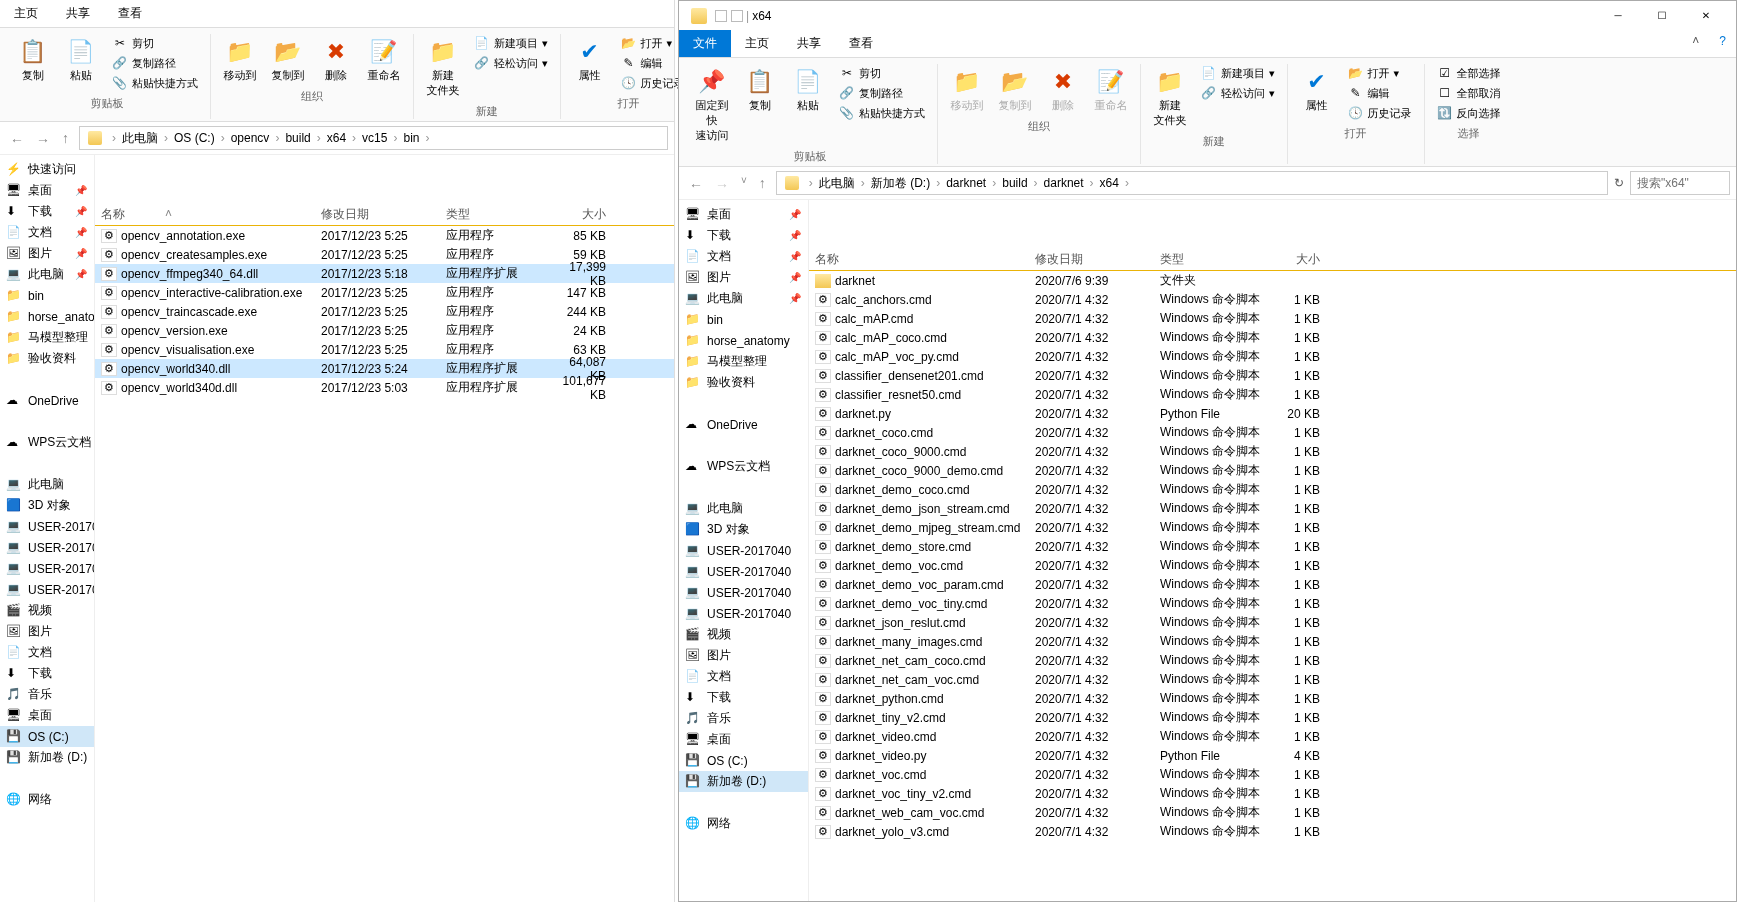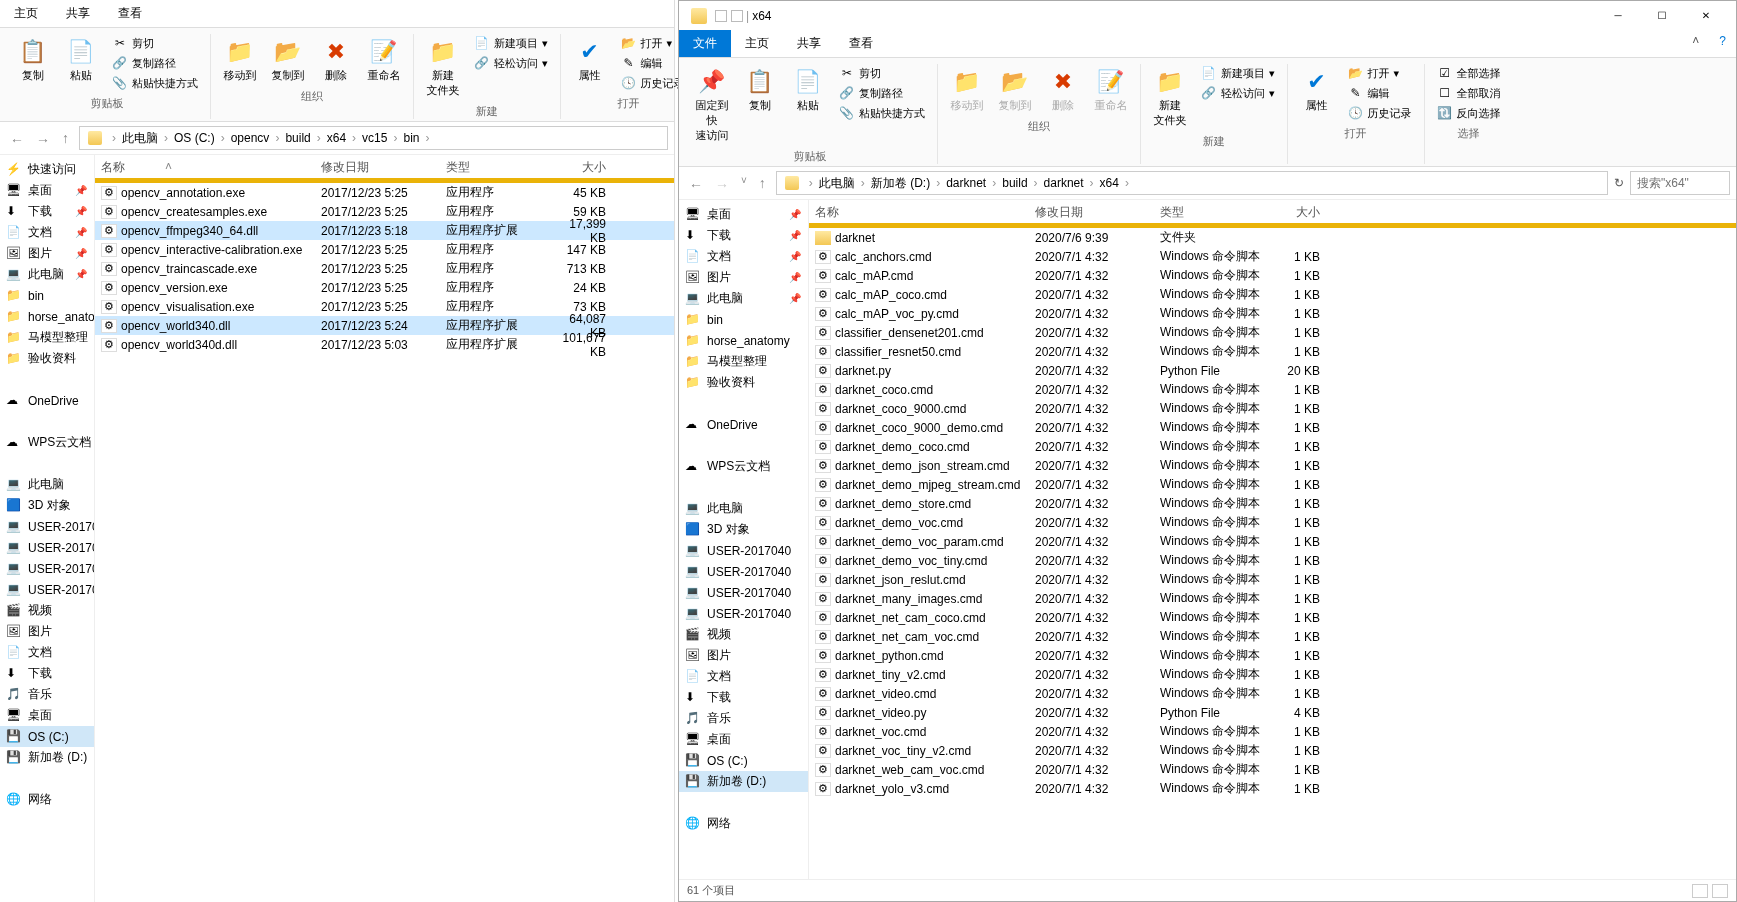--- a/index.html
+++ b/index.html
@@ -35,21 +35,21 @@
 .breadcrumb span.sep { color: #999; padding: 0 4px; }
 .search-box { width: 100px; border: 1px solid #ccc; height: 24px; padding: 0 6px; font-size: 12px; color: #888; }
 .content { flex: 1; display: flex; overflow: hidden; }
 .sidebar { width: 95px; overflow-y: auto; border-right: 1px solid #eee; padding-top: 4px; }
 .sidebar-r { width: 130px; }
 .side-item { display: flex; align-items: center; padding: 2px 6px; font-size: 12px; height: 21px; gap: 6px; white-space: nowrap; overflow: hidden; }
 .side-item.selected { background: #d0e7f8; }
 .side-item .sicon { width: 16px; height: 16px; font-size: 12px; flex-shrink:0; }
 .pin { color: #666; margin-left: auto; font-size: 10px; }
 .filepane { flex: 1; display: flex; flex-direction: column; overflow: hidden; }
-.col-headers { display: flex; padding: 4px 6px 2px; color: #555; border-bottom: 5px solid #eab308; }
+.col-headers { display: flex; padding: 4px 6px 2px; color: #555; border-bottom: 1px solid #eab308; margin-top: 47px; }
 .col-name { flex: 0 0 220px; }
 .col-name-r { flex: 0 0 220px; }
 .col-date { flex: 0 0 125px; }
 .col-type { flex: 0 0 105px; }
 .col-size { flex: 0 0 55px; text-align: right; }
 .sort-arrow { color: #888; margin-left: 40px; }
 .files { overflow-y: auto; flex: 1; }
 .file-row { display: flex; padding: 1px 6px; height: 19px; align-items: center; font-size: 12px; }
 .file-row.selected { background: #cce8ff; }
 .file-row .ficon { width: 16px; height: 14px; font-size: 11px; margin-right: 4px; background:#fff; border:1px solid #ddd; display:flex; align-items:center; justify-content:center; flex-shrink:0; }
@@ -335,21 +335,21 @@
         <div class="col-size">大小</div>
       </div>
       <div class="files" id="files-left">
           <div class="file-row">
             <div class="col-name" style="display: flex; align-items: center;">
               <span class="ficon">⚙</span>
               <span>opencv_annotation.exe</span>
             </div>
             <div class="col-date">2017/12/23 5:25</div>
             <div class="col-type">应用程序</div>
-            <div class="col-size">45 KB</div>
+            <div class="col-size">85 KB</div>
           </div>
           <div class="file-row">
             <div class="col-name" style="display: flex; align-items: center;">
               <span class="ficon">⚙</span>
               <span>opencv_createsamples.exe</span>
             </div>
             <div class="col-date">2017/12/23 5:25</div>
             <div class="col-type">应用程序</div>
             <div class="col-size">59 KB</div>
           </div>
@@ -371,39 +371,39 @@
             <div class="col-type">应用程序</div>
             <div class="col-size">147 KB</div>
           </div>
           <div class="file-row">
             <div class="col-name" style="display: flex; align-items: center;">
               <span class="ficon">⚙</span>
               <span>opencv_traincascade.exe</span>
             </div>
             <div class="col-date">2017/12/23 5:25</div>
             <div class="col-type">应用程序</div>
-            <div class="col-size">713 KB</div>
+            <div class="col-size">244 KB</div>
           </div>
           <div class="file-row">
             <div class="col-name" style="display: flex; align-items: center;">
               <span class="ficon">⚙</span>
               <span>opencv_version.exe</span>
             </div>
             <div class="col-date">2017/12/23 5:25</div>
             <div class="col-type">应用程序</div>
             <div class="col-size">24 KB</div>
           </div>
           <div class="file-row">
             <div class="col-name" style="display: flex; align-items: center;">
               <span class="ficon">⚙</span>
               <span>opencv_visualisation.exe</span>
             </div>
             <div class="col-date">2017/12/23 5:25</div>
             <div class="col-type">应用程序</div>
-            <div class="col-size">73 KB</div>
+            <div class="col-size">63 KB</div>
           </div>
           <div class="file-row selected">
             <div class="col-name" style="display: flex; align-items: center;">
               <span class="ficon">⚙</span>
               <span>opencv_world340.dll</span>
             </div>
             <div class="col-date">2017/12/23 5:24</div>
             <div class="col-type">应用程序扩展</div>
             <div class="col-size">64,087 KB</div>
           </div>
@@ -981,20 +981,13 @@
               <span class="ficon">⚙</span>
               <span>darknet_yolo_v3.cmd</span>
             </div>
             <div class="col-date">2020/7/1 4:32</div>
             <div class="col-type">Windows 命令脚本</div>
             <div class="col-size">1 KB</div>
           </div>
         </div>
     </div>
   </div>
-  <div class="statusbar">
-    <span>61 个项目</span>
-    <div class="view-icons">
-        <span></span>
-        <span></span>
-      </div>
-  </div>
 </div>
 
 </body></html>

